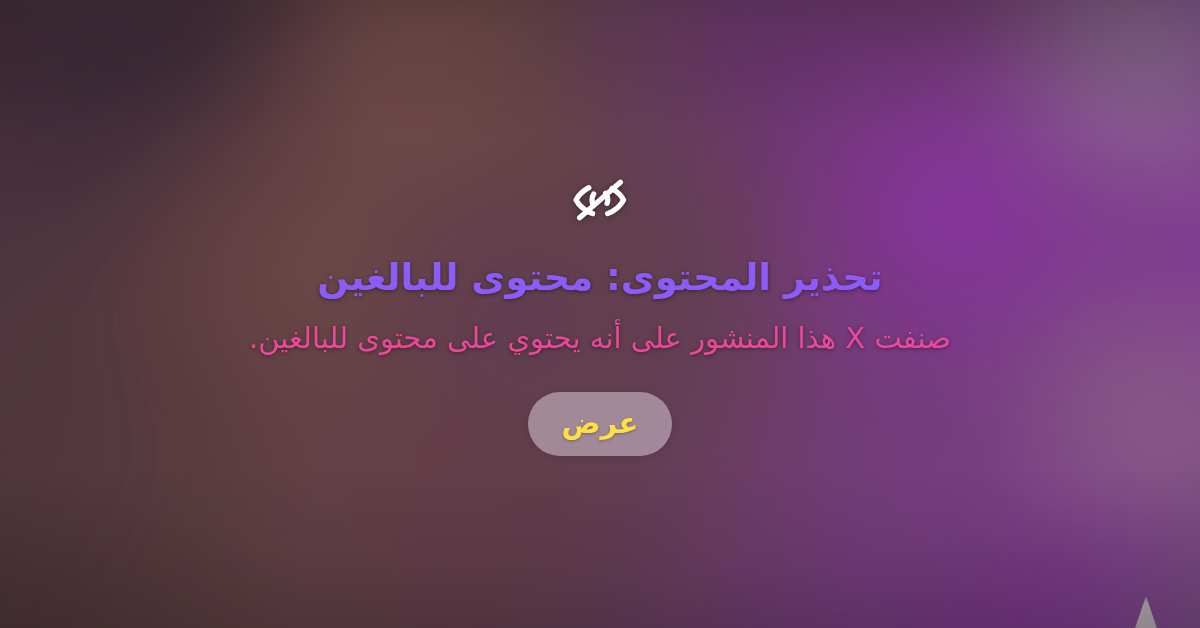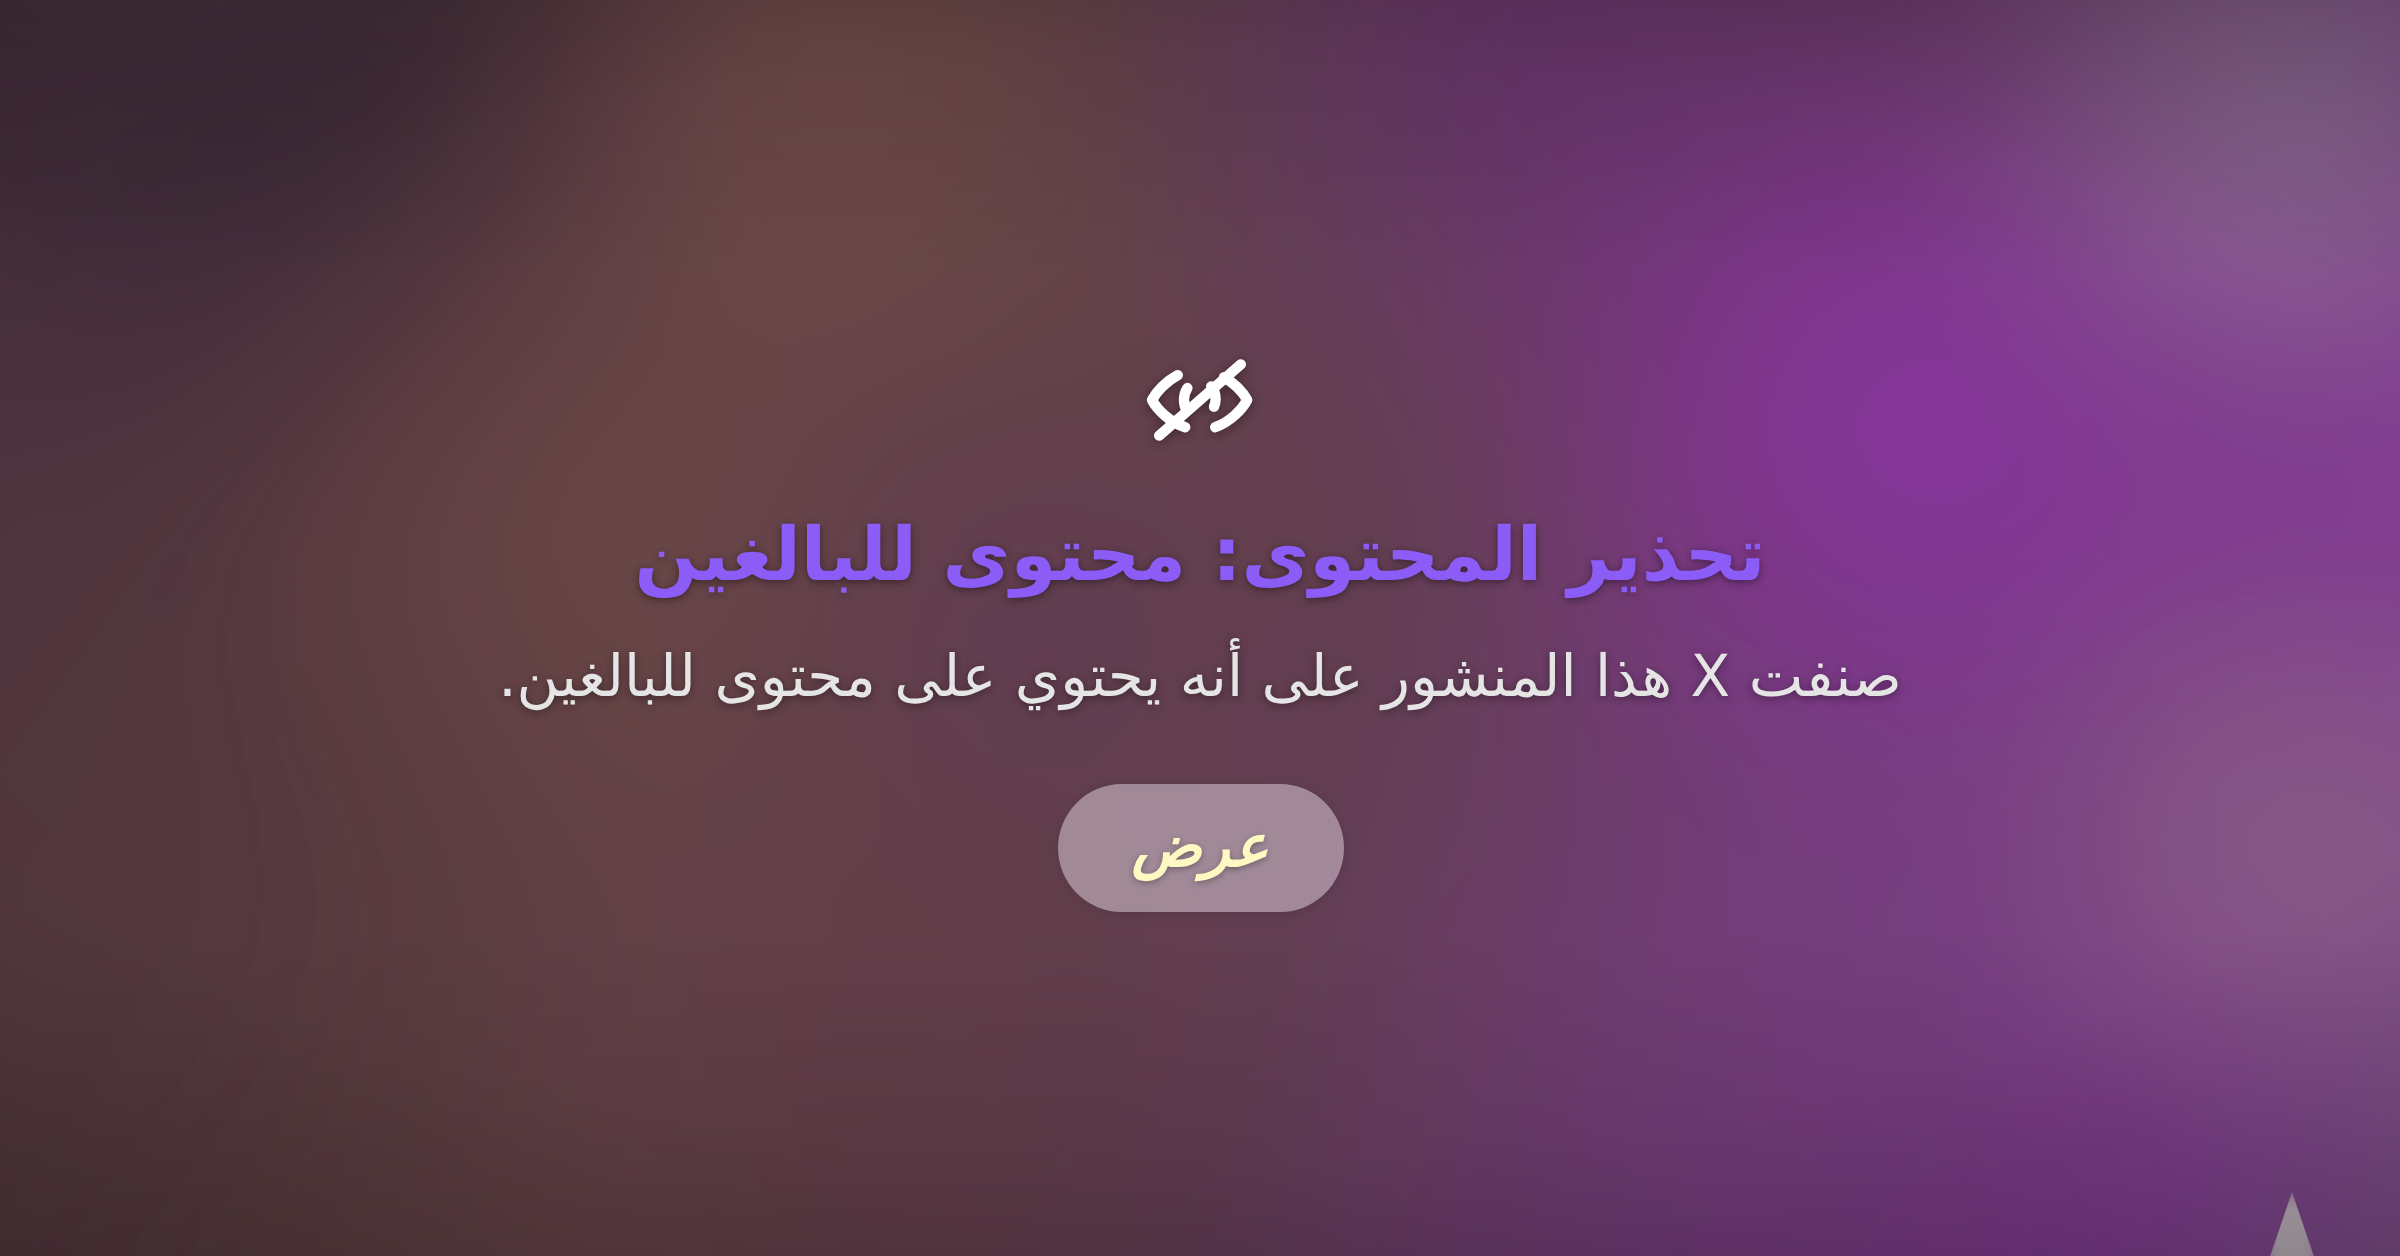--- a/index.html
+++ b/index.html
@@ -116,45 +116,44 @@
     letter-spacing: 0;
     text-shadow: 0 1px 4px rgba(0,0,0,.42);
     white-space: nowrap;
   }
 
   #warning-description {
     margin: 0 0 34px 0;
     font-size: 29px;
     line-height: 1.3;
     font-weight: 400;
-    color: #e5e5e5;
+    color: #ec4899;
     text-shadow: 0 1px 4px rgba(0,0,0,.40);
     white-space: nowrap;
   }
 
   #view-button {
     display: inline-flex;
     align-items: center;
     justify-content: center;
     min-width: 143px;
     height: 64px;
     padding: 0 34px;
     border: none;
     border-radius: 999px;
     background: rgba(236,226,238,.46);
-    color: #fef9c3;
+    color: #fde047;
     font-family: inherit;
     font-size: 29px;
     font-weight: 700;
     line-height: 1;
     cursor: pointer;
     box-shadow: 0 1px 6px rgba(0,0,0,.12);
     text-shadow: 0 1px 3px rgba(0,0,0,.30);
     backdrop-filter: blur(3px);
-    font-style: italic;
   }
 </style>
 </head>
 <body>
 
 <div id="screen">
 
   <div id="blur-layer">
     <div id="base-wash"></div>
     <div class="blob" id="b1"></div>

